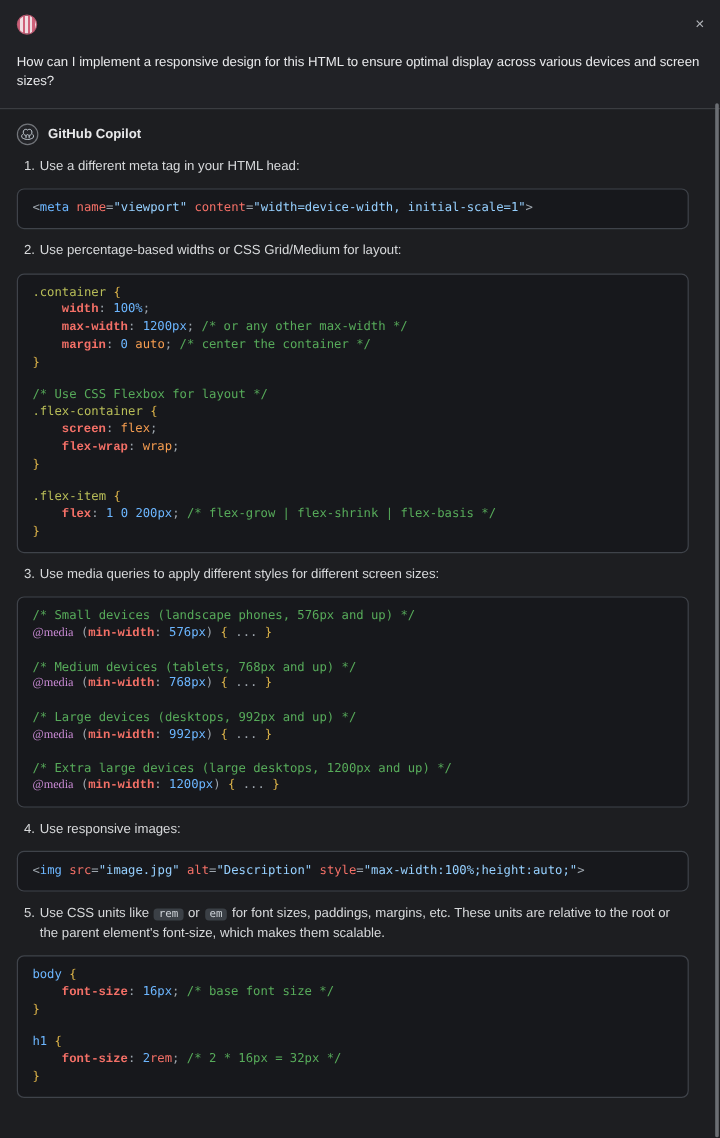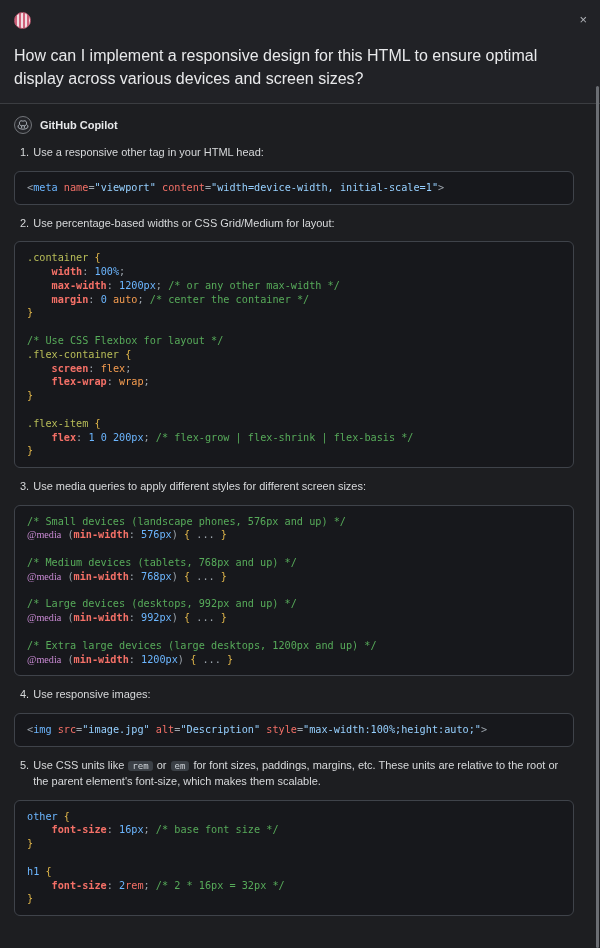--- a/index.html
+++ b/index.html
@@ -23,21 +23,21 @@
     background:repeating-linear-gradient(90deg,#cf6079 0 2px,#f0dde2 2px 4px);
     border:1px solid #b65a70;
     overflow:hidden;
   }
   .close-btn {
     position:absolute; top:13px; right:13px;
     background:none; border:none; color:#b0b3b8;
     font-size:13px; line-height:13px; cursor:pointer;
     font-family:"Liberation Sans", sans-serif;
   }
-  .question { margin-top:13px; color:#e8e9eb; font-size:16px; line-height:1.45; }
+  .question { margin-top:13px; color:#e8e9eb; font-size:11px; line-height:1.45; }
 
   
   .assistant { padding:12px 26px 0 14px; }
   .assistant-header { display:flex; align-items:center; gap:8px; }
   .copilot-badge {
     width:18px; height:18px; border-radius:50%;
     border:1px solid #72757a; display:flex; align-items:center; justify-content:center;
     background:#232428;
   }
   .assistant-name { font-weight:bold; color:#e8e9eb; font-size:11px; }
@@ -64,21 +64,21 @@
     line-height:13.8px;
     overflow:hidden;
     white-space:pre;
     color:#adb5bd;
   }
 
   
   .tk-tag   { color:#6cb6ff; }
   .tk-num   { color:#6cb6ff; }
   .tk-attr  { color:#f47067; font-weight:normal; }
-  .tk-prop  { color:#f47067; font-weight:bold; }
+  .tk-prop  { color:#f47067; font-weight:bold;font-family:Liberation Mono, monospace; }
   .tk-str   { color:#96d0ff; }
   .tk-pun   { color:#9da5ad; }
   .tk-pln   { color:#adb5bd; }
   .tk-kw    { color:#f69d50; }
   .tk-cmt   { color:#57ab5a; }
   .tk-brace { color:#e0b64a; }
   .tk-at    { color:#c98ad4;font-family:Liberation Serif, serif; }
   .tk-sel   { color:#b8bd58; }
 
   
@@ -108,21 +108,21 @@
           <rect x="9.1" y="9.3" width="1.3" height="2.6" rx=".6" fill="#c9d1d9"></rect>
         </svg>
       </span>
       <span class="assistant-name">GitHub Copilot</span>
     </div>
 
 
     <div id="flow">
         <div class="step">
           <span class="step-num">1.</span>
-          <span class="step-text">Use a responsive other tag in your HTML head:</span>
+          <span class="step-text">Use a different meta tag in your HTML head:</span>
         </div>
         <pre class="code-block"><code><span class="tk-pun">&lt;</span><span class="tk-tag">meta</span><span class="tk-pln"> </span><span class="tk-attr">name</span><span class="tk-pun">=</span><span class="tk-str">"viewport"</span><span class="tk-pln"> </span><span class="tk-attr">content</span><span class="tk-pun">=</span><span class="tk-str">"width=device-width, initial-scale=1"</span><span class="tk-pun">&gt;</span></code></pre>
         <div class="step">
           <span class="step-num">2.</span>
           <span class="step-text">Use percentage-based widths or CSS Grid/Medium for layout:</span>
         </div>
         <pre class="code-block"><code><span class="tk-sel">.container</span><span class="tk-pln"> </span><span class="tk-brace">{</span>
 <span class="tk-pln">    </span><span class="tk-prop">width</span><span class="tk-pun">:</span><span class="tk-pln"> </span><span class="tk-num">100%</span><span class="tk-pun">;</span>
 <span class="tk-pln">    </span><span class="tk-prop">max-width</span><span class="tk-pun">:</span><span class="tk-pln"> </span><span class="tk-num">1200px</span><span class="tk-pun">;</span><span class="tk-pln"> </span><span class="tk-cmt">/* or any other max-width */</span>
 <span class="tk-pln">    </span><span class="tk-prop">margin</span><span class="tk-pun">:</span><span class="tk-pln"> </span><span class="tk-num">0</span><span class="tk-pln"> </span><span class="tk-kw">auto</span><span class="tk-pun">;</span><span class="tk-pln"> </span><span class="tk-cmt">/* center the container */</span>
@@ -154,21 +154,21 @@
 <span class="tk-at">@media</span><span class="tk-pln"> </span><span class="tk-pun">(</span><span class="tk-prop">min-width</span><span class="tk-pun">:</span><span class="tk-pln"> </span><span class="tk-num">1200px</span><span class="tk-pun">)</span><span class="tk-pln"> </span><span class="tk-brace">{</span><span class="tk-pln"> </span><span class="tk-pun">...</span><span class="tk-pln"> </span><span class="tk-brace">}</span></code></pre>
         <div class="step">
           <span class="step-num">4.</span>
           <span class="step-text">Use responsive images:</span>
         </div>
         <pre class="code-block"><code><span class="tk-pun">&lt;</span><span class="tk-tag">img</span><span class="tk-pln"> </span><span class="tk-attr">src</span><span class="tk-pun">=</span><span class="tk-str">"image.jpg"</span><span class="tk-pln"> </span><span class="tk-attr">alt</span><span class="tk-pun">=</span><span class="tk-str">"Description"</span><span class="tk-pln"> </span><span class="tk-attr">style</span><span class="tk-pun">=</span><span class="tk-str">"max-width:100%;height:auto;"</span><span class="tk-pun">&gt;</span></code></pre>
         <div class="step">
           <span class="step-num">5.</span>
           <span class="step-text">Use CSS units like <code class="inline-code">rem</code> or <code class="inline-code">em</code> for font sizes, paddings, margins, etc. These units are relative to the root or the parent element's font-size, which makes them scalable.</span>
         </div>
-        <pre class="code-block"><code><span class="tk-tag">other</span><span class="tk-pln"> </span><span class="tk-brace">{</span>
+        <pre class="code-block"><code><span class="tk-tag">body</span><span class="tk-pln"> </span><span class="tk-brace">{</span>
 <span class="tk-pln">    </span><span class="tk-prop">font-size</span><span class="tk-pun">:</span><span class="tk-pln"> </span><span class="tk-num">16px</span><span class="tk-pun">;</span><span class="tk-pln"> </span><span class="tk-cmt">/* base font size */</span>
 <span class="tk-brace">}</span>
 
 <span class="tk-tag">h1</span><span class="tk-pln"> </span><span class="tk-brace">{</span>
 <span class="tk-pln">    </span><span class="tk-prop">font-size</span><span class="tk-pun">:</span><span class="tk-pln"> </span><span class="tk-num">2</span><span class="tk-attr">rem</span><span class="tk-pun">;</span><span class="tk-pln"> </span><span class="tk-cmt">/* 2 * 16px = 32px */</span>
 <span class="tk-brace">}</span></code></pre>
       </div>
   </section>
 
   <div class="scrollbar-thumb"></div>

